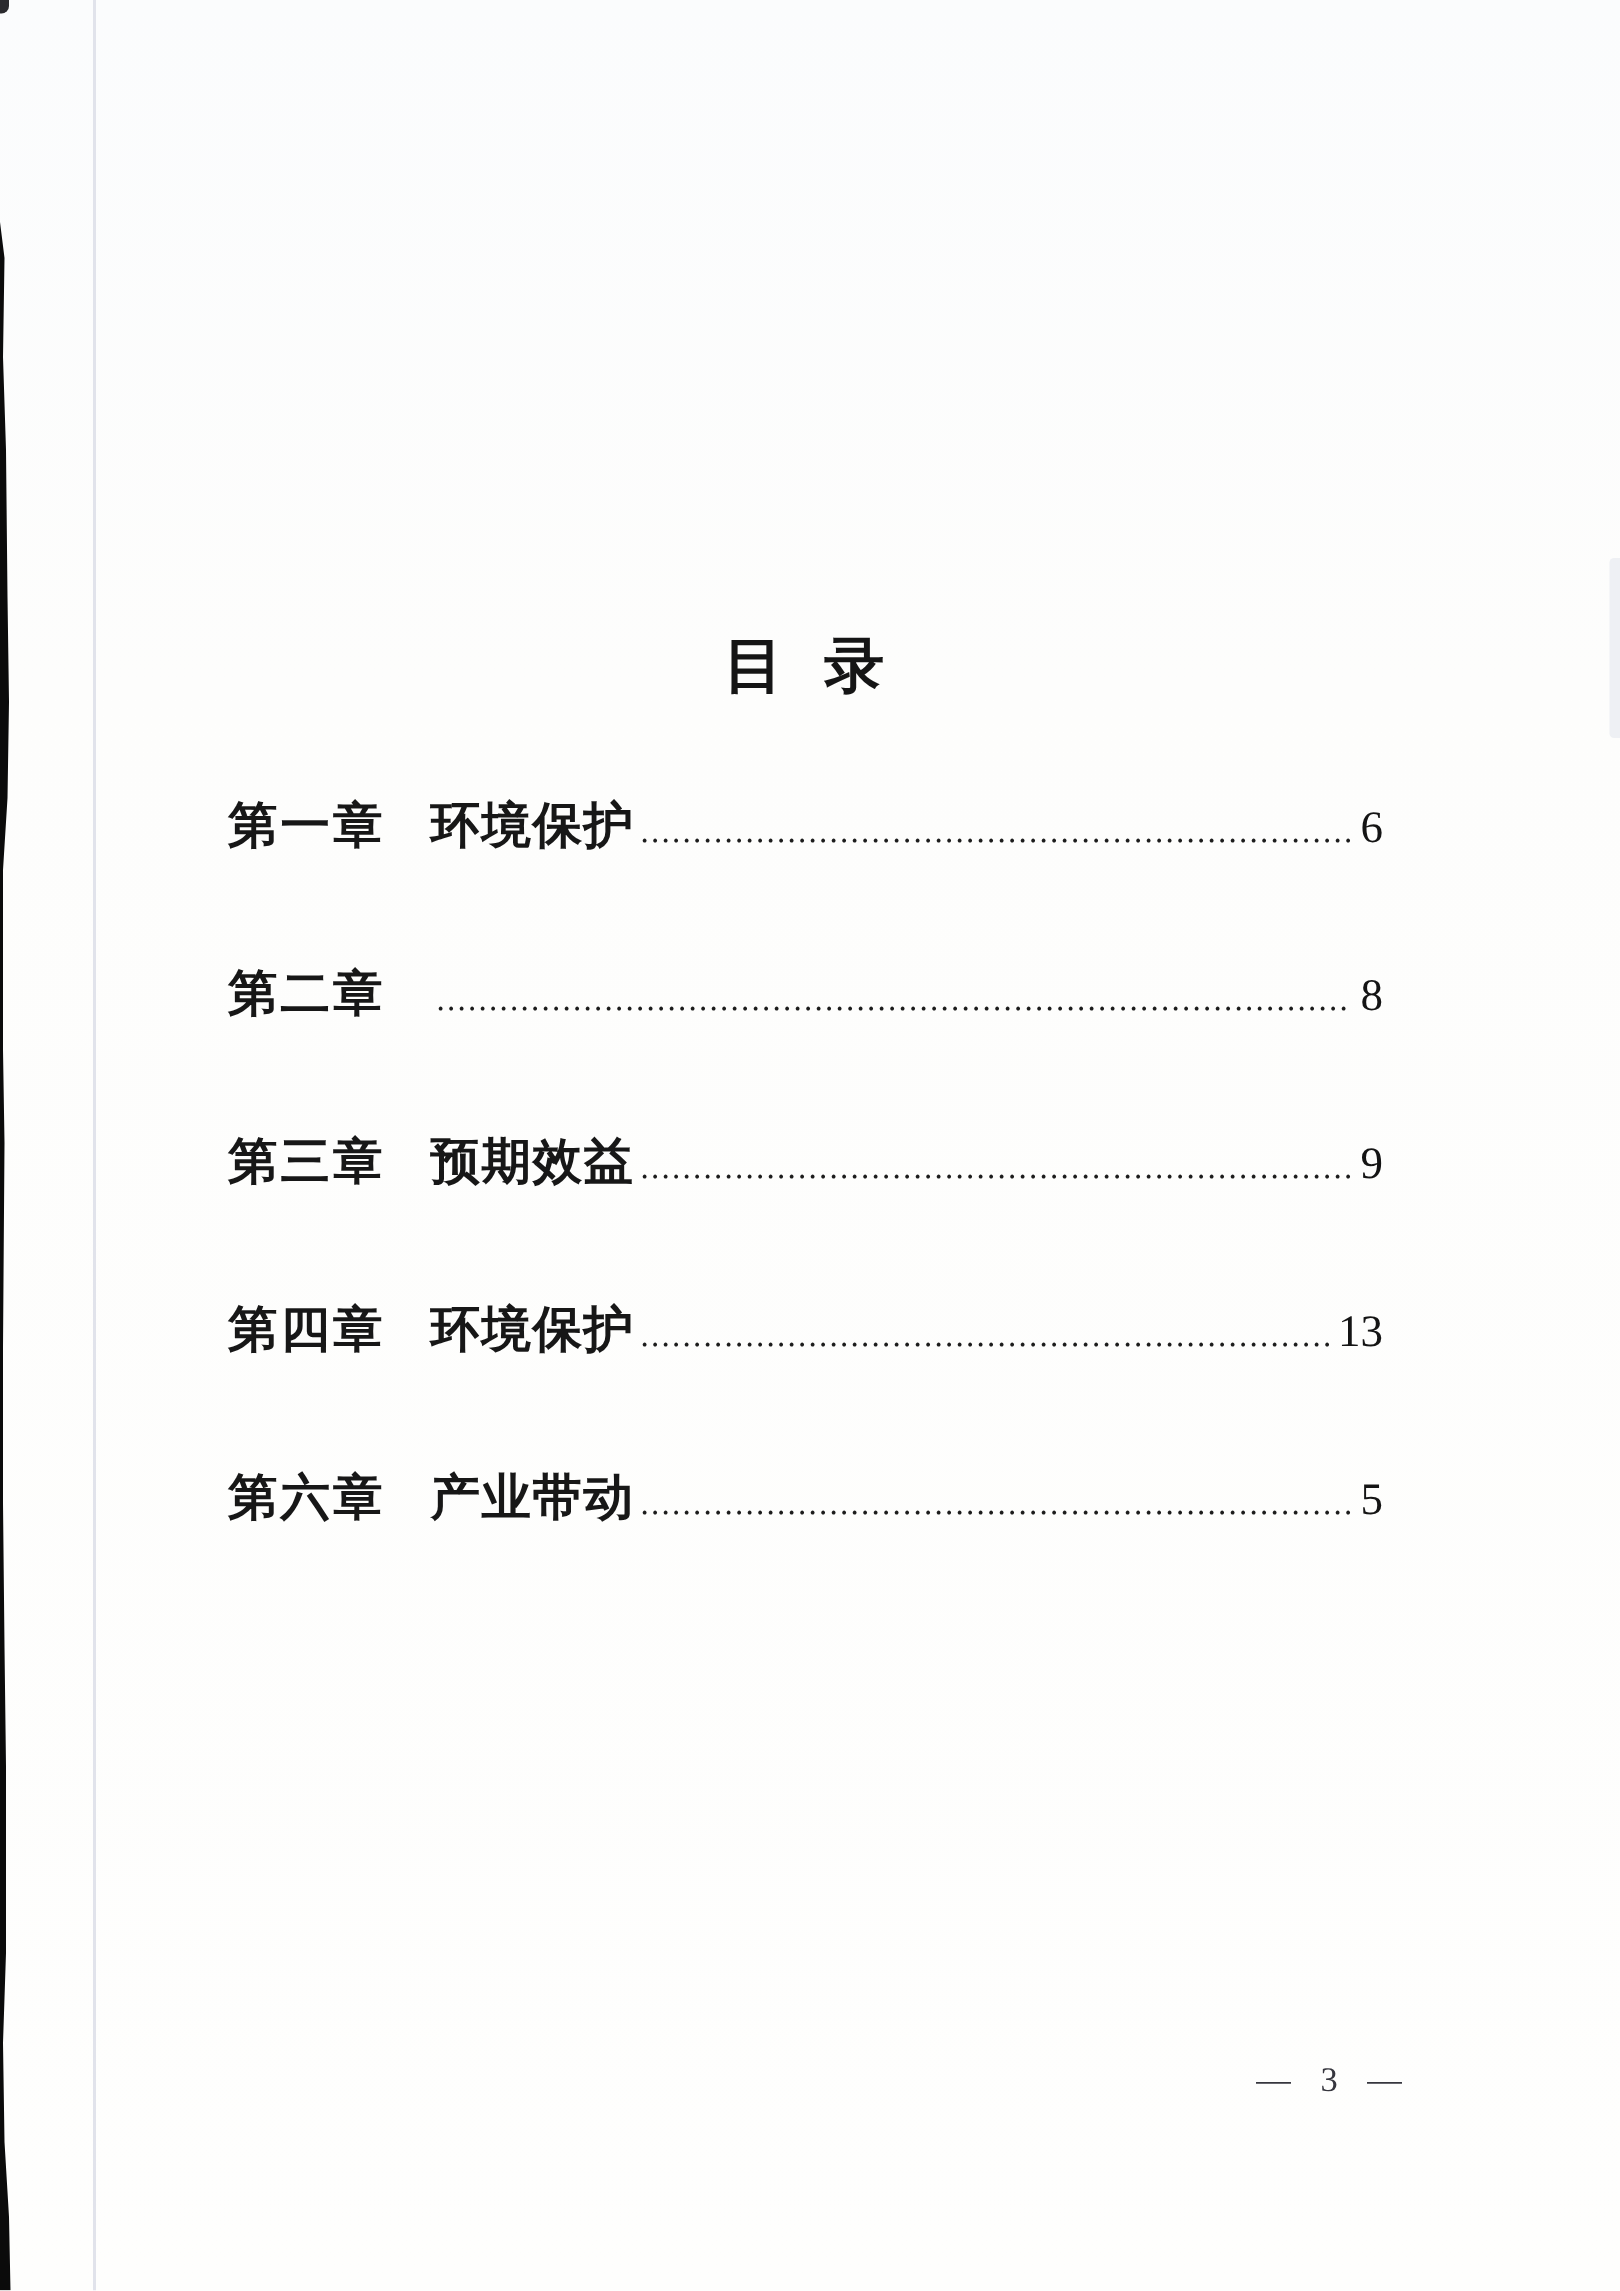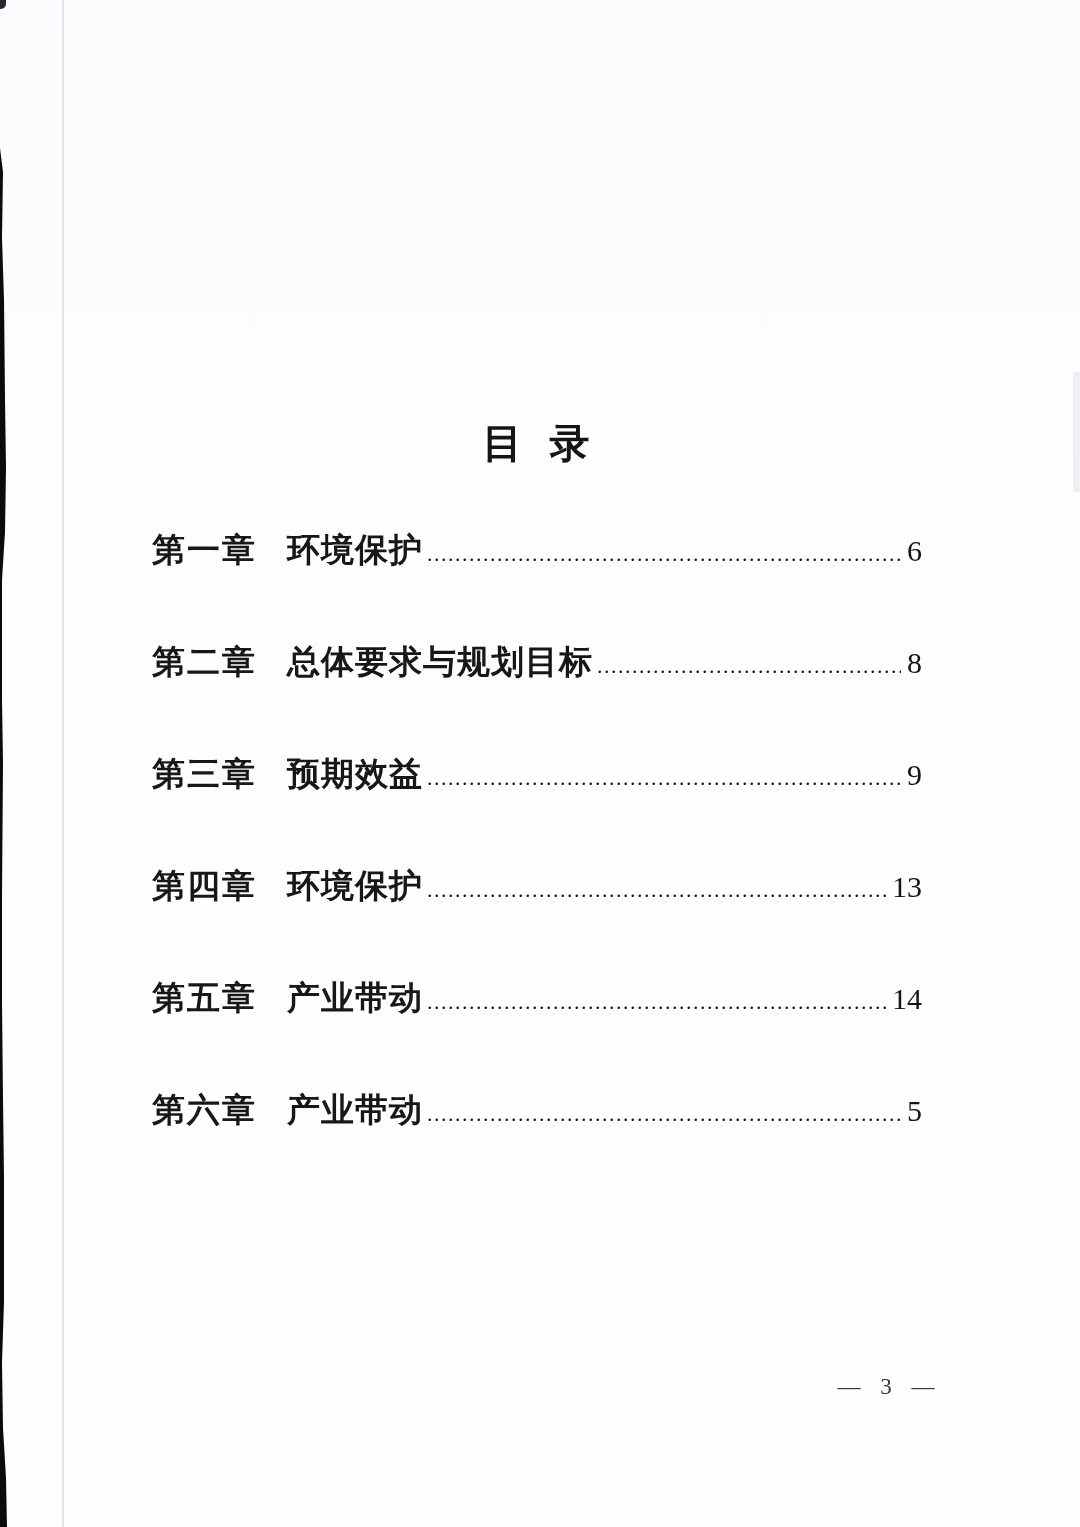--- a/index.html
+++ b/index.html
@@ -136,45 +136,38 @@
 
     <div class="toc-row">
       <span class="toc-chapter">第一章</span>
       <span class="toc-title">环境保护</span>
       <span class="dot-leader"></span>
       <span class="toc-page">6</span>
     </div>
 
     <div class="toc-row">
       <span class="toc-chapter">第二章</span>
-      <span class="toc-title">总体要求与规划目标</span>
       <span class="dot-leader"></span>
       <span class="toc-page">8</span>
     </div>
 
     <div class="toc-row">
       <span class="toc-chapter">第三章</span>
       <span class="toc-title">预期效益</span>
       <span class="dot-leader"></span>
       <span class="toc-page">9</span>
     </div>
 
     <div class="toc-row">
       <span class="toc-chapter">第四章</span>
       <span class="toc-title">环境保护</span>
       <span class="dot-leader"></span>
       <span class="toc-page">13</span>
     </div>
 
-    <div class="toc-row">
-      <span class="toc-chapter">第五章</span>
-      <span class="toc-title">产业带动</span>
-      <span class="dot-leader"></span>
-      <span class="toc-page">14</span>
-    </div>
 
     <div class="toc-row">
       <span class="toc-chapter">第六章</span>
       <span class="toc-title">产业带动</span>
       <span class="dot-leader"></span>
       <span class="toc-page">5</span>
     </div>
 
   </div>
 

